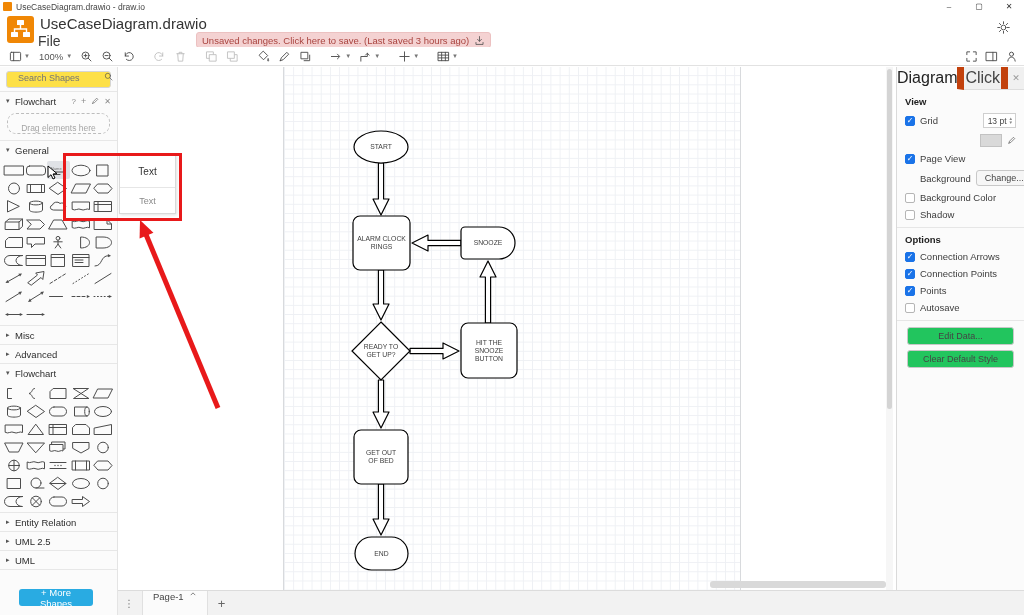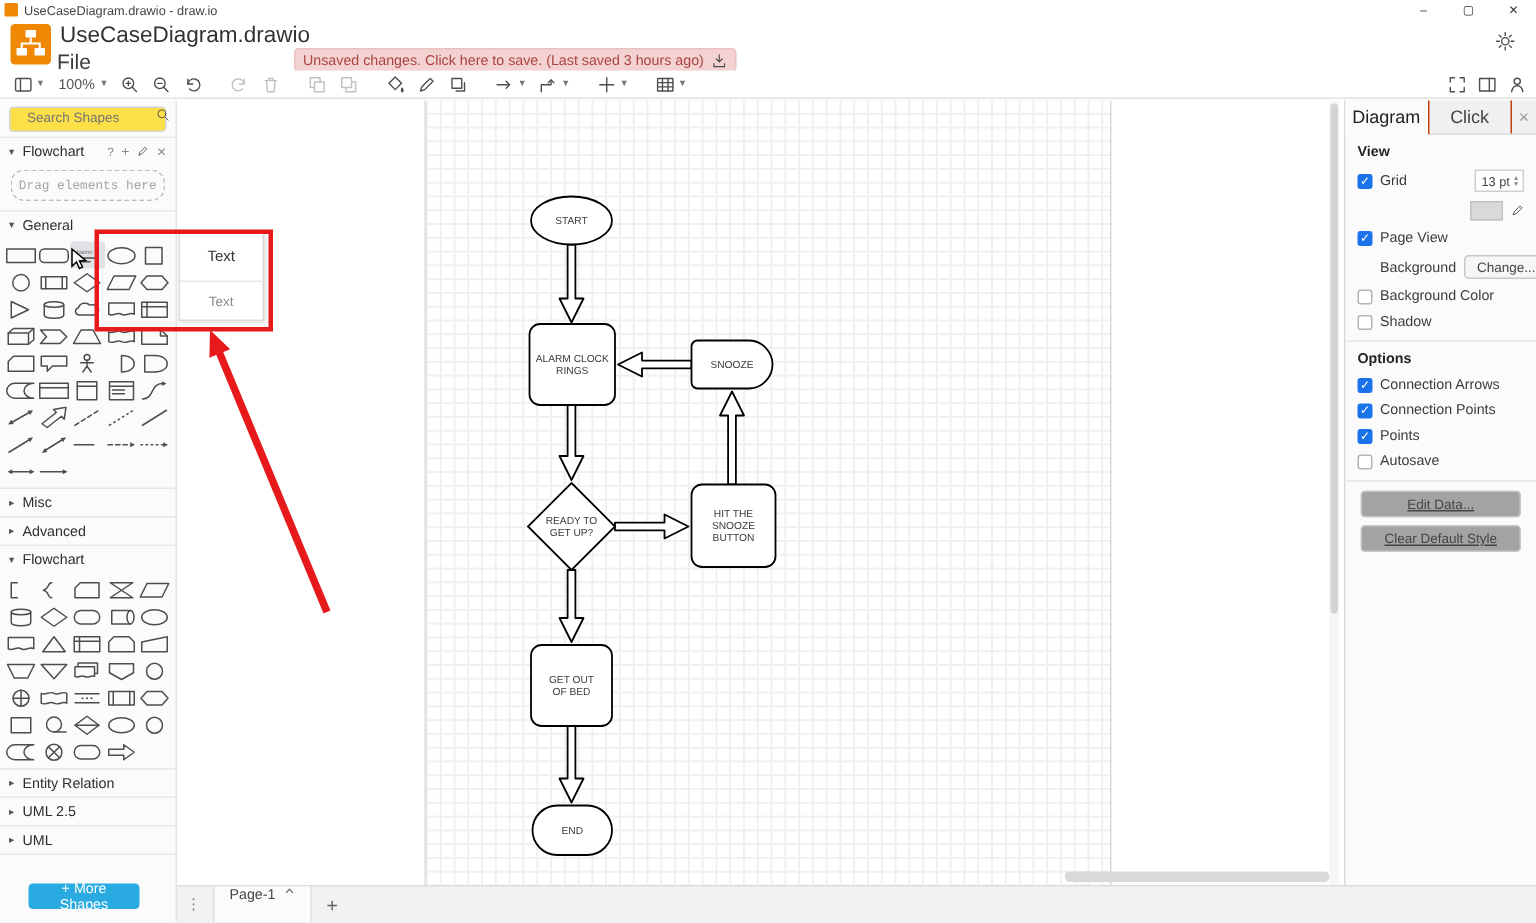--- a/index.html
+++ b/index.html
@@ -36,21 +36,21 @@
            border-right:1px solid #e4e4e4;box-sizing:border-box;font-size:10px;}
   .searchrow{display:flex;align-items:flex-start;margin:4px 6px 3px 6px;border:1px solid #d5d5d5;
              border-radius:3px;background:#fde047;height:15px;padding:0 9px;}
   .searchrow input{border:none;outline:none;width:84px;font-size:9px;color:#333;background:transparent;
                    font-family:"Liberation Sans",sans-serif;}
   .sec-div{border-top:1px solid #e7e7e7;}
   .sechead{display:flex;align-items:center;height:18px;padding:0 6px;color:#2d2d2d;font-size:9.5px;}
   .sechead .tri{font-size:7px;color:#555;width:9px;}
   .schead-icons{margin-left:auto;display:flex;gap:5px;color:#8a8a8a;align-items:center;}
   .dragarea{margin:3px 7px 6px 7px;height:19px;border:1px dashed #bdbdbd;border-radius:9px;
-            display:flex;align-items:center;justify-content:center;font-size:8.5px;color:#a5a5a5;font-family:Liberation Mono, monospace;}
+            display:flex;align-items:flex-end;justify-content:center;font-size:8.5px;color:#a5a5a5;}
   .palette{display:grid;grid-template-columns:repeat(5,1fr);padding:2px 3px;}
   .cell{height:18px;display:flex;align-items:center;justify-content:center;border-radius:2px;}
   .cell.hov{background:#e0e2e6;}
   .glyph svg{display:block;}
   .glyph svg *{stroke:#4d4d4d;fill:none;stroke-width:1;stroke-linejoin:round;stroke-linecap:round;}
   .glyph svg .fd{fill:#4d4d4d;stroke:none;}
   .glyph svg .fw{fill:#fbfbfb;}
   .glyph svg .mini{fill:#777;stroke:none;font-size:4px;font-family:"Liberation Sans",sans-serif;}
   .moreshapes{position:absolute;left:19px;bottom:9px;width:74px;height:17px;background:#29abe2;
               color:#fff;font-size:9.5px;border:none;border-radius:3px;display:flex;align-items:center;
@@ -74,44 +74,44 @@
   .hoverprev .cellB{height:25px;display:flex;align-items:center;justify-content:center;
                     font-size:9px;color:#8a8a8a;}
   
   .annobox{position:absolute;z-index:50;border:3px solid #e8191a;pointer-events:none;}
   .annoarrow{position:absolute;left:0;top:0;width:1024px;height:615px;z-index:50;pointer-events:none;}
   .cursor-ov{position:absolute;left:46px;top:165px;z-index:60;pointer-events:none;}
   
   .rpanel{position:absolute;left:896px;top:67px;width:128px;height:523px;background:#fbfbfb;
           border-left:1px solid #dadada;box-sizing:border-box;font-size:9.5px;color:#3c3c3c;}
   .rtabs{display:flex;height:22px;background:#f0f0f0;border-bottom:1px solid #ddd;align-items:stretch;}
-  .rtab{flex:1;display:flex;align-items:center;justify-content:center;font-size:12px;color:#444;
-        border-right:1px solid #c2410c;}
+  .rtab{flex:1;display:flex;align-items:center;justify-content:center;font-size:16px;color:#444;
+        border-right:7px solid #c2410c;}
   .rtab.active{background:#fbfbfb;border-bottom:1px solid #fbfbfb;margin-bottom:-1px;color:#222;}
   .rtab-close{width:16px;display:flex;align-items:center;justify-content:center;color:#999;font-size:9px;}
   .rsec{padding:6px 8px 7px 8px;border-bottom:1px solid #e6e6e6;}
   .rsec h4{margin:0 0 6px 0;font-size:9.5px;color:#222;font-weight:bold;}
   .prow{display:flex;align-items:center;margin:0 0 6px 0;gap:5px;min-height:11px;}
   .prow:last-child{margin-bottom:0;}
   .cb{width:10px;height:10px;border:1px solid #b5b5b5;border-radius:2px;background:#fff;box-sizing:border-box;
       display:flex;align-items:center;justify-content:center;font-size:8px;color:#fff;flex:0 0 auto;}
   .cb.on{background:#1a73e8;border-color:#1a73e8;}
   .spin{margin-left:auto;display:flex;align-items:center;border:1px solid #cfcfcf;background:#fff;
         height:13px;padding:0 2px 0 4px;font-size:8.5px;color:#444;gap:2px;}
   .spin .arrows{display:flex;flex-direction:column;font-size:4.5px;line-height:4px;color:#888;}
   .swatch{width:20px;height:11px;background:#d9d9d9;border:1px solid #c2c2c2;}
   .gbtn{border:1px solid #c8c8c8;background:#f6f6f6;border-radius:3px;font-size:9px;color:#444;
         height:14px;display:flex;align-items:center;justify-content:center;padding:0 8px;}
   .rselect{border:1px solid #c8c8c8;background:#fff;border-radius:2px;height:16px;display:flex;
            align-items:center;padding:0 5px;font-size:8.7px;color:#333;justify-content:space-between;}
   .radio{width:9px;height:9px;border:1px solid #b5b5b5;border-radius:50%;background:#fff;box-sizing:border-box;flex:0 0 auto;}
   .radio.on{border:1px solid #1a73e8;}
   .radio.on::after{content:"";display:block;width:5px;height:5px;margin:1px;background:#1a73e8;border-radius:50%;}
-  .bigbtn{border:1px solid #c8c8c8;background:#a3a3a3;border-radius:3px;height:16px;margin:0 2px 5px 2px;
-          display:flex;align-items:center;justify-content:center;font-size:9px;color:#444;text-decoration:underline;}
+  .bigbtn{border:1px solid #c8c8c8;background:#22c55e;border-radius:3px;height:16px;margin:0 2px 5px 2px;
+          display:flex;align-items:center;justify-content:center;font-size:9px;color:#444;}
   
   .footer{position:absolute;left:118px;top:590px;width:906px;height:25px;background:#f2f2f2;
           border-top:1px solid #dcdcdc;box-sizing:border-box;display:flex;align-items:center;font-size:9.5px;color:#555;}
   .dots{margin:0 8px 0 6px;color:#777;font-size:10px;}
   .pagetab{display:flex;align-items:flex-start;gap:5px;background:#fbfbfb;border:1px solid #e0e0e0;border-top:none;
            height:24px;padding:0 10px;color:#444;}
   .addpage{margin-left:10px;color:#666;font-size:13px;}
 </style>
 </head>
 <body>

